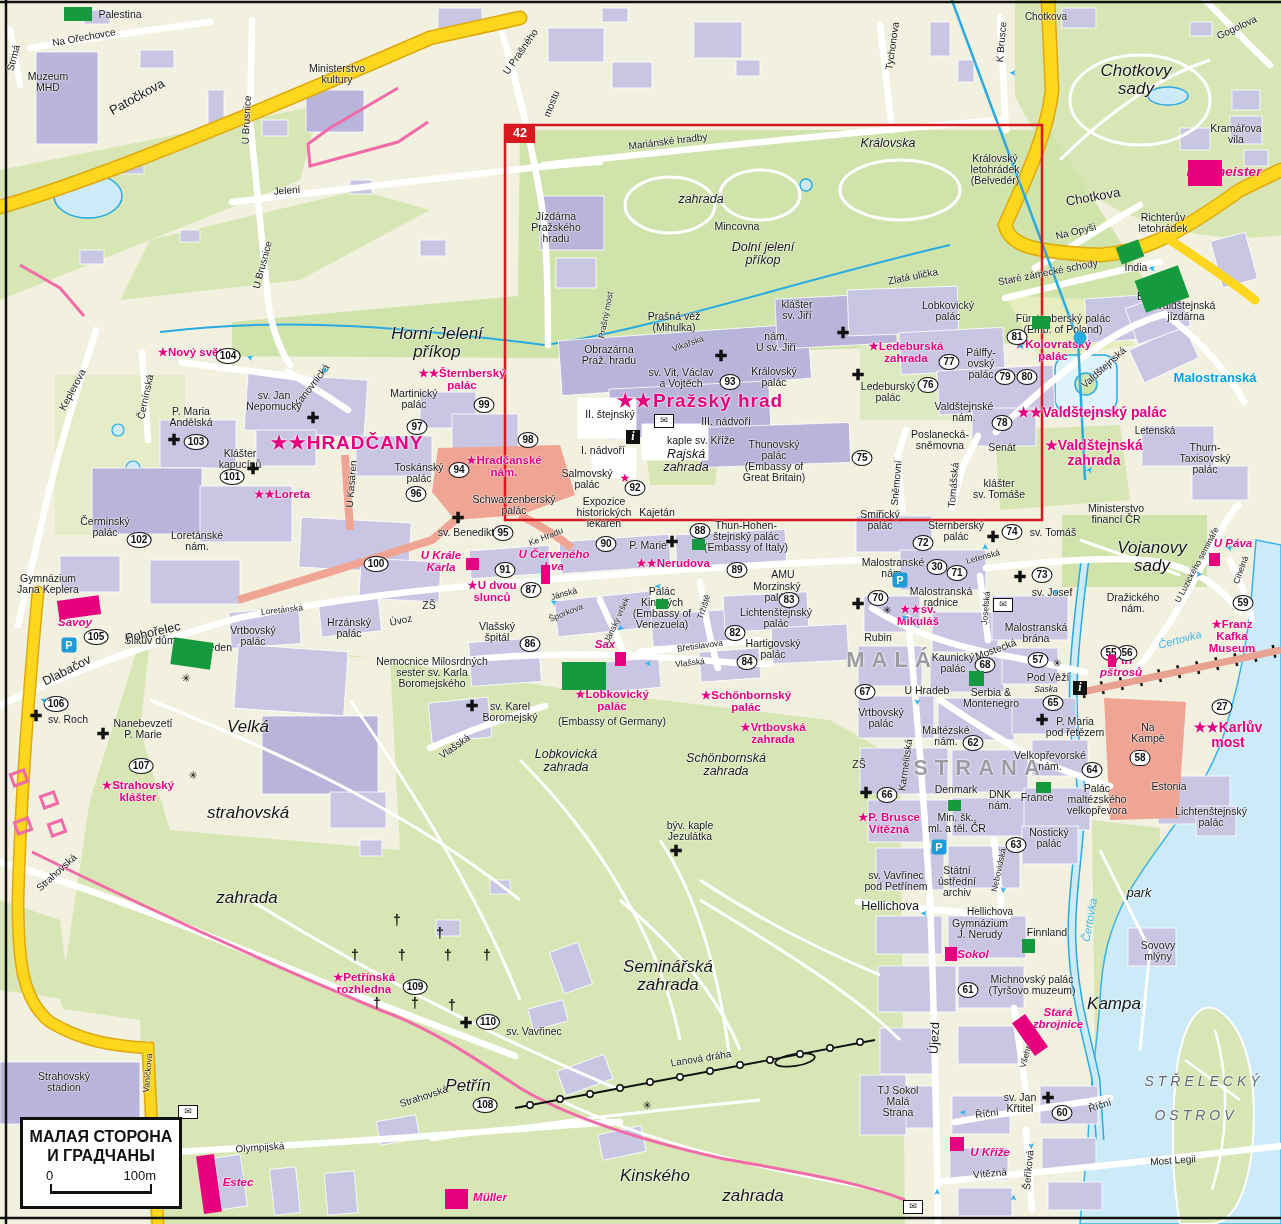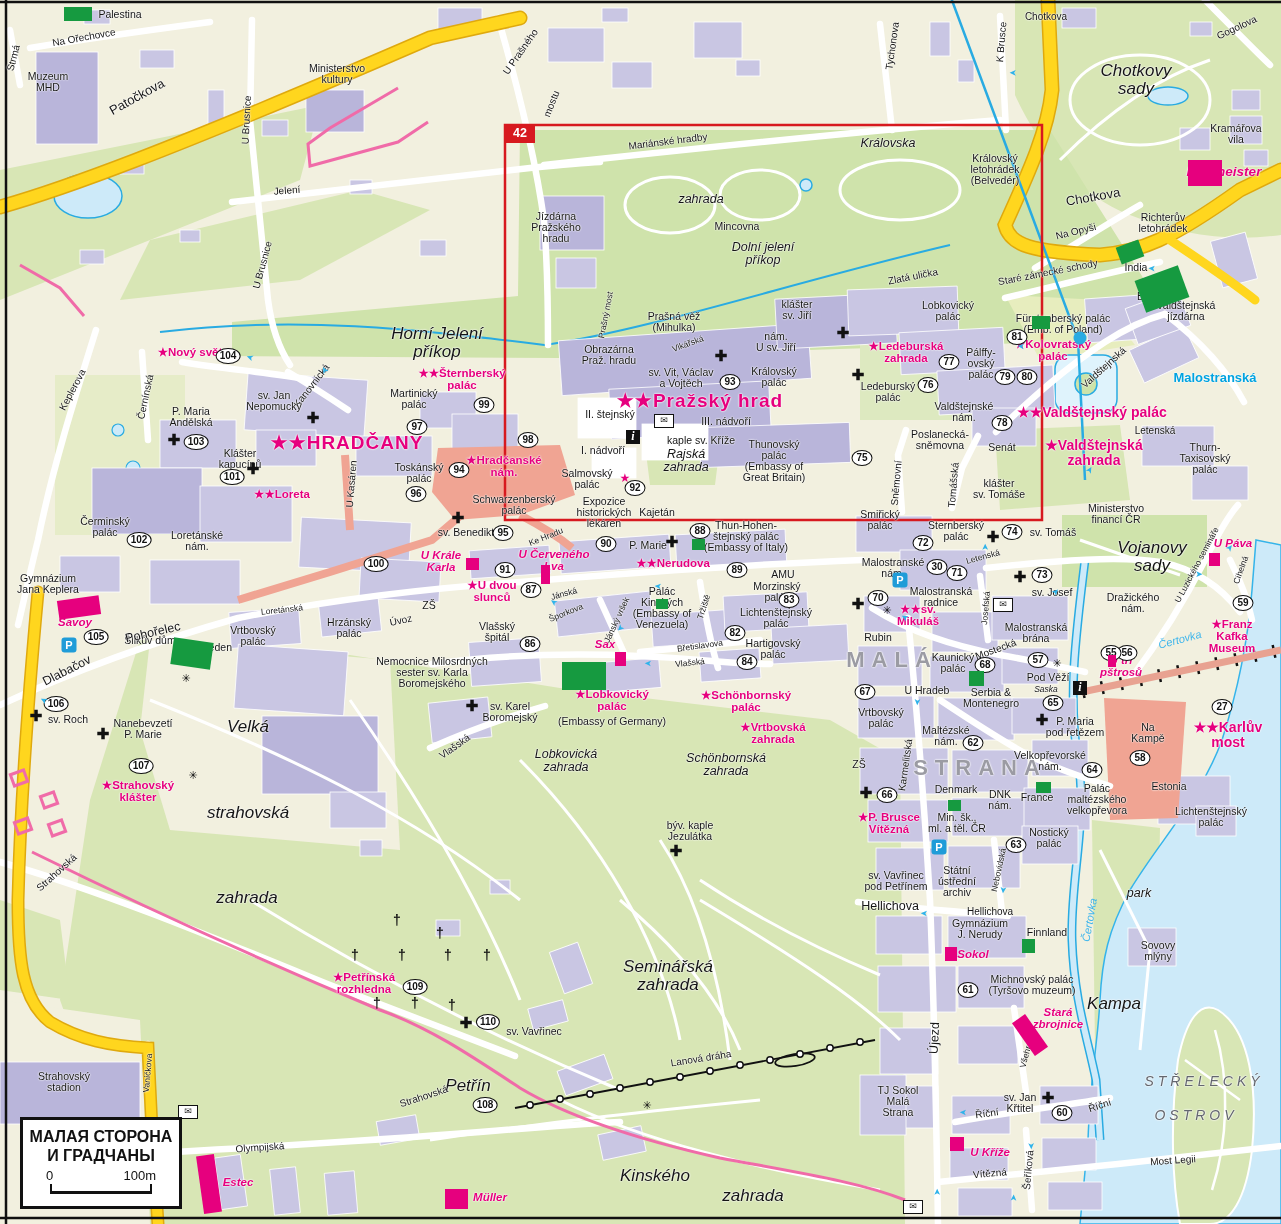--- a/index.html
+++ b/index.html
@@ -724,21 +724,21 @@
       <span class="badge" style="left: 985px; top: 665px; transform: translate(-50%, -50%);">68</span>
       <span class="badge" style="left: 865px; top: 692px; transform: translate(-50%, -50%);">67</span>
       <span class="badge" style="left: 887px; top: 795px; transform: translate(-50%, -50%);">66</span>
       <span class="badge" style="left: 1053px; top: 703px; transform: translate(-50%, -50%);">65</span>
       <span class="badge" style="left: 1092px; top: 770px; transform: translate(-50%, -50%);">64</span>
       <span class="badge" style="left: 1016px; top: 845px; transform: translate(-50%, -50%);">63</span>
       <span class="badge" style="left: 973px; top: 743px; transform: translate(-50%, -50%);">62</span>
       <span class="badge" style="left: 968px; top: 990px; transform: translate(-50%, -50%);">61</span>
       <span class="badge" style="left: 1062px; top: 1113px; transform: translate(-50%, -50%);">60</span>
       <span class="badge" style="left: 1243px; top: 603px; transform: translate(-50%, -50%);">59</span>
-      <span class="badge" style="left: 1140px; top: 758px; transform: translate(-50%, -50%);">58</span>
+      <span class="badge" style="left: 1140px; top: 758px; transform: translate(-50%, -50%); border-radius: 8px;">58</span>
       <span class="badge" style="left: 1038px; top: 660px; transform: translate(-50%, -50%);">57</span>
       <span class="badge" style="left: 1127px; top: 653px; transform: translate(-50%, -50%);">56</span>
       <span class="badge" style="left: 1111px; top: 653px; transform: translate(-50%, -50%);">55</span>
       <span class="badge" style="left: 1222px; top: 707px; transform: translate(-50%, -50%);">27</span>
       <span class="badge" style="left: 96px; top: 637px; transform: translate(-50%, -50%);">105</span>
       <span class="badge" style="left: 56px; top: 704px; transform: translate(-50%, -50%);">106</span>
       <span class="badge" style="left: 141px; top: 766px; transform: translate(-50%, -50%);">107</span>
       <span class="badge" style="left: 485px; top: 1105px; transform: translate(-50%, -50%);">108</span>
       <span class="badge" style="left: 415px; top: 987px; transform: translate(-50%, -50%);">109</span>
       <span class="badge" style="left: 488px; top: 1022px; transform: translate(-50%, -50%);">110</span>

